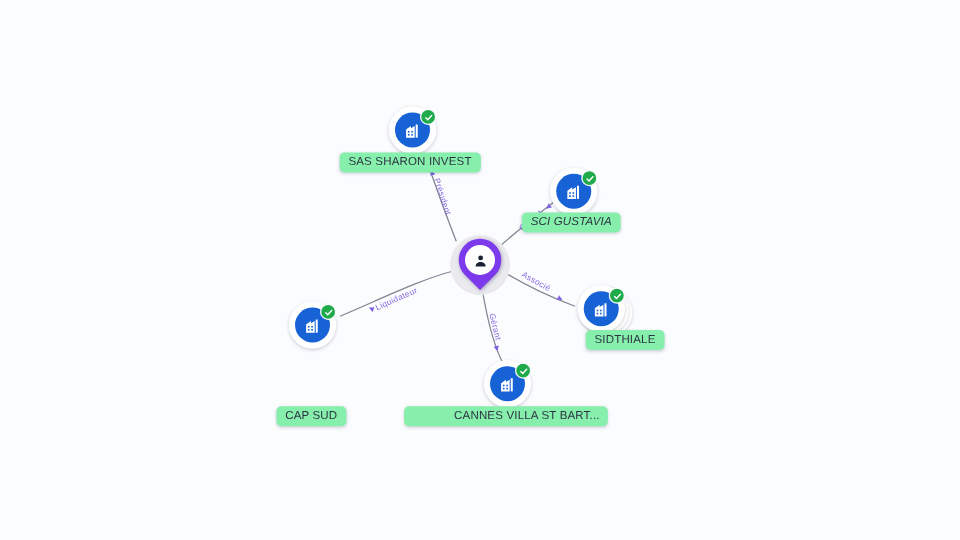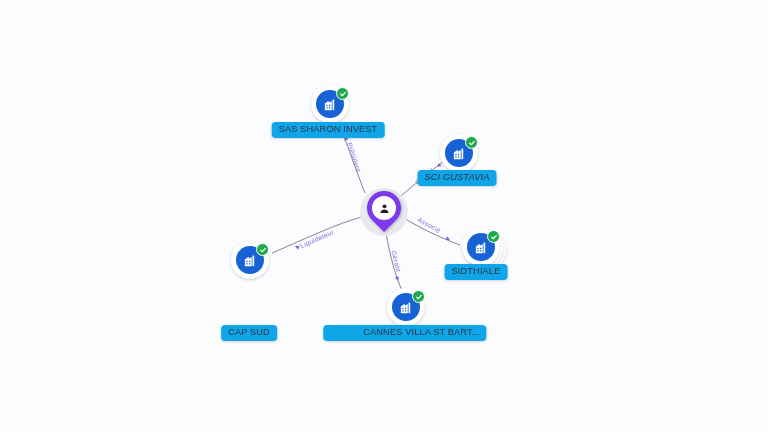--- a/index.html
+++ b/index.html
@@ -90,21 +90,21 @@
     box-sizing: border-box;
     display: flex;
     align-items: center;
     justify-content: center;
   }
   .verified-badge svg { display: block; }
 
   .node-label {
     position: absolute;
     transform: translateX(-50%);
-    background: #0ea5e9;
+    background: #86efac;
     border-radius: 4px;
     padding: 3px 7px 4px 7px;
     font-size: 9.2px;
     line-height: 1;
     color: #2d3342;
     white-space: nowrap;
     box-shadow: 0 1px 2.5px rgba(30,40,70,.18);
     letter-spacing: .15px;
   }
 
@@ -243,21 +243,21 @@
             <rect x="5.3" y="16.3" width="2.1" height="2.1" fill="#1763d6"></rect>
             <rect x="9.6" y="16.3" width="2.1" height="2.1" fill="#1763d6"></rect>
           </svg>
         </div>
         <div class="verified-badge" style="background: rgb(31, 170, 75);">
           <svg width="8" height="8" viewBox="0 0 24 24">
             <path d="M5 12.6l4.6 4.6L19 7.4" stroke="#ffffff" stroke-width="3.4" fill="none" stroke-linecap="round" stroke-linejoin="round"></path>
           </svg>
         </div>
       </div>
-      <div class="node-label" style="left: 476px; top: 264px; text-align: center;">SIDTHIALE</div>
+      <div class="node-label" style="left: 500px; top: 264px; text-align: center;">SIDTHIALE</div>
       <div class="node" style="left: 406px; top: 307px;">
         <div class="node-disc"></div>
         <div class="node-icon" style="background: rgb(23, 99, 214);">
           <svg width="15" height="15" viewBox="0 0 24 24">
             <path d="M3 21V10.5L9.2 6v3.1L14 6.2V21z" fill="#ffffff"></path>
             <rect x="15.3" y="4.2" width="2.6" height="16.8" fill="#ffffff"></rect>
             <rect x="5.3" y="12.4" width="2.1" height="2.1" fill="#1763d6"></rect>
             <rect x="9.6" y="12.4" width="2.1" height="2.1" fill="#1763d6"></rect>
             <rect x="5.3" y="16.3" width="2.1" height="2.1" fill="#1763d6"></rect>
             <rect x="9.6" y="16.3" width="2.1" height="2.1" fill="#1763d6"></rect>

